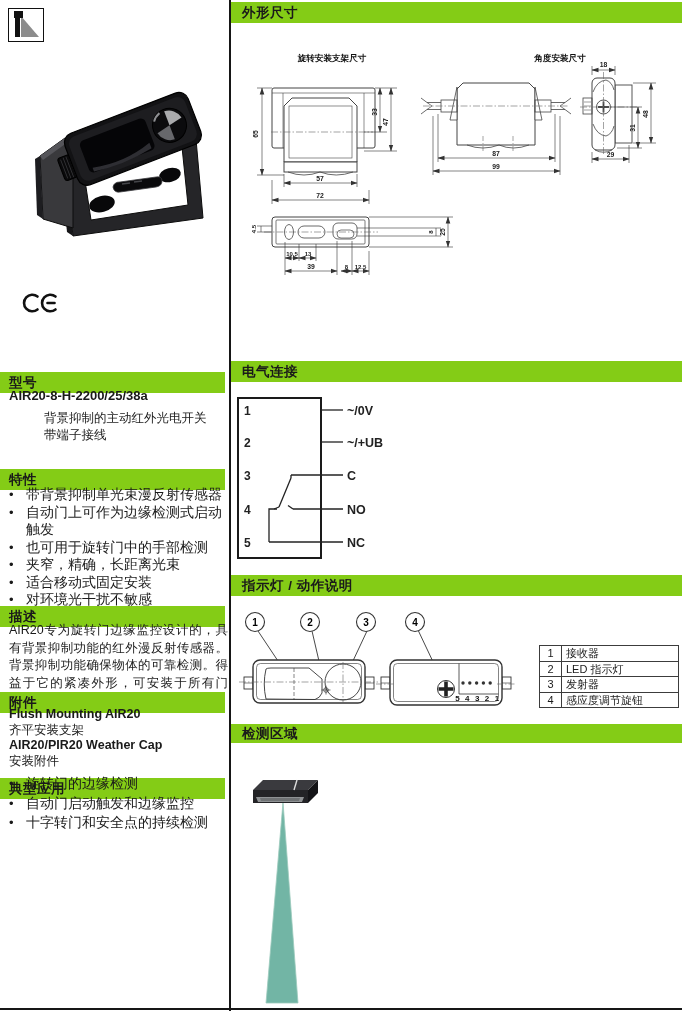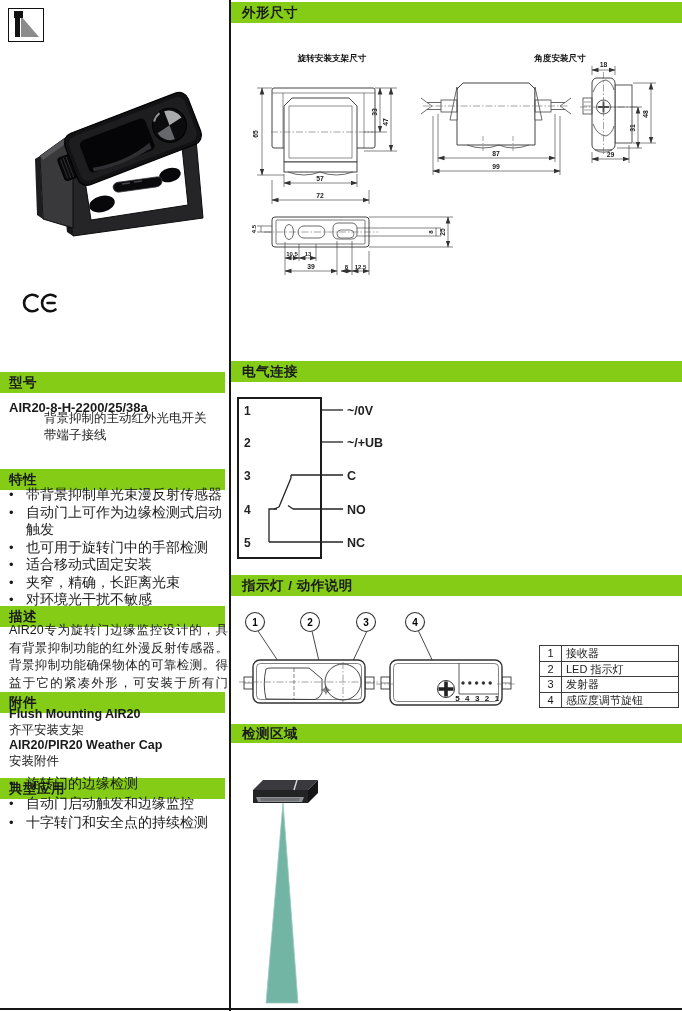--- a/index.html
+++ b/index.html
@@ -9,21 +9,21 @@
   }
   .abs{position:absolute;}
   .divider{left:229px;top:0;width:1.5px;height:1011px;background:#161616;}
   .bottom-rule{left:0;top:1008px;width:682px;height:2px;background:#161616;}
   .sec-hdr{
     background:#84cc16;height:21px;line-height:21px;font-size:13.5px;font-weight:bold;
     padding-left:9px;box-sizing:border-box;letter-spacing:.5px;
   }
   .hdr-l{left:0;width:225px;margin-top:8px;}
   .hdr-r{left:231px;width:451px;padding-left:11px;}
-  .code{font-size:13px;font-weight:bold;margin-top:12px;}
+  .code{font-size:13px;font-weight:bold;}
   .body-txt{font-size:12.5px;line-height:17px;margin-left:35px;}
   ul.blist{list-style:none;margin:2px;padding:0;font-size:14px;}
   ul.blist li{position:relative;padding-left:24px;}
   ul.blist li::before{content:"\2022";position:absolute;left:7px;top:0;font-size:13px;}
   .feat li{line-height:17.5px;}
   .app li{line-height:19.5px;}
   .desc-p{font-size:12.5px;line-height:17.5px;width:219px;margin:0;text-align:justify;}
   .acc-line{font-size:12.5px;line-height:15.5px;}
   .acc-name{font-weight:bold;font-size:12.5px;line-height:15.5px;}
   .legend-table{border-collapse:collapse;font-size:11px;background:#fff;}
@@ -95,22 +95,22 @@
 <div class="abs body-txt" style="left:9px;top:410px">背景抑制的主动红外光电开关</div>
 <div class="abs body-txt" style="left:9px;top:427px">带端子接线</div>
 
 <div class="abs sec-hdr hdr-l" style="top:461px">
   <span>特性</span>
 </div>
 <ul class="abs blist feat" style="left:0;top:484px;width:225px">
   <li>带背景抑制单光束漫反射传感器</li>
   <li>自动门上可作为边缘检测式启动触发</li>
   <li>也可用于旋转门中的手部检测</li>
+  <li>夹窄，精确，长距离光束</li>
   <li>适合移动式固定安装</li>
-  <li>夹窄，精确，长距离光束</li>
   <li>对环境光干扰不敏感</li>
 </ul>
 
 <div class="abs sec-hdr hdr-l" style="top:598px">
   <span>描述</span>
 </div>
 <p class="abs desc-p" style="left:9px;top:622px">AIR20专为旋转门边缘监控设计的，具有背景抑制功能的红外漫反射传感器。背景抑制功能确保物体的可靠检测。得益于它的紧凑外形，可安装于所有门中。</p>
 
 <div class="abs sec-hdr hdr-l" style="top:684px">
   <span>附件</span>

